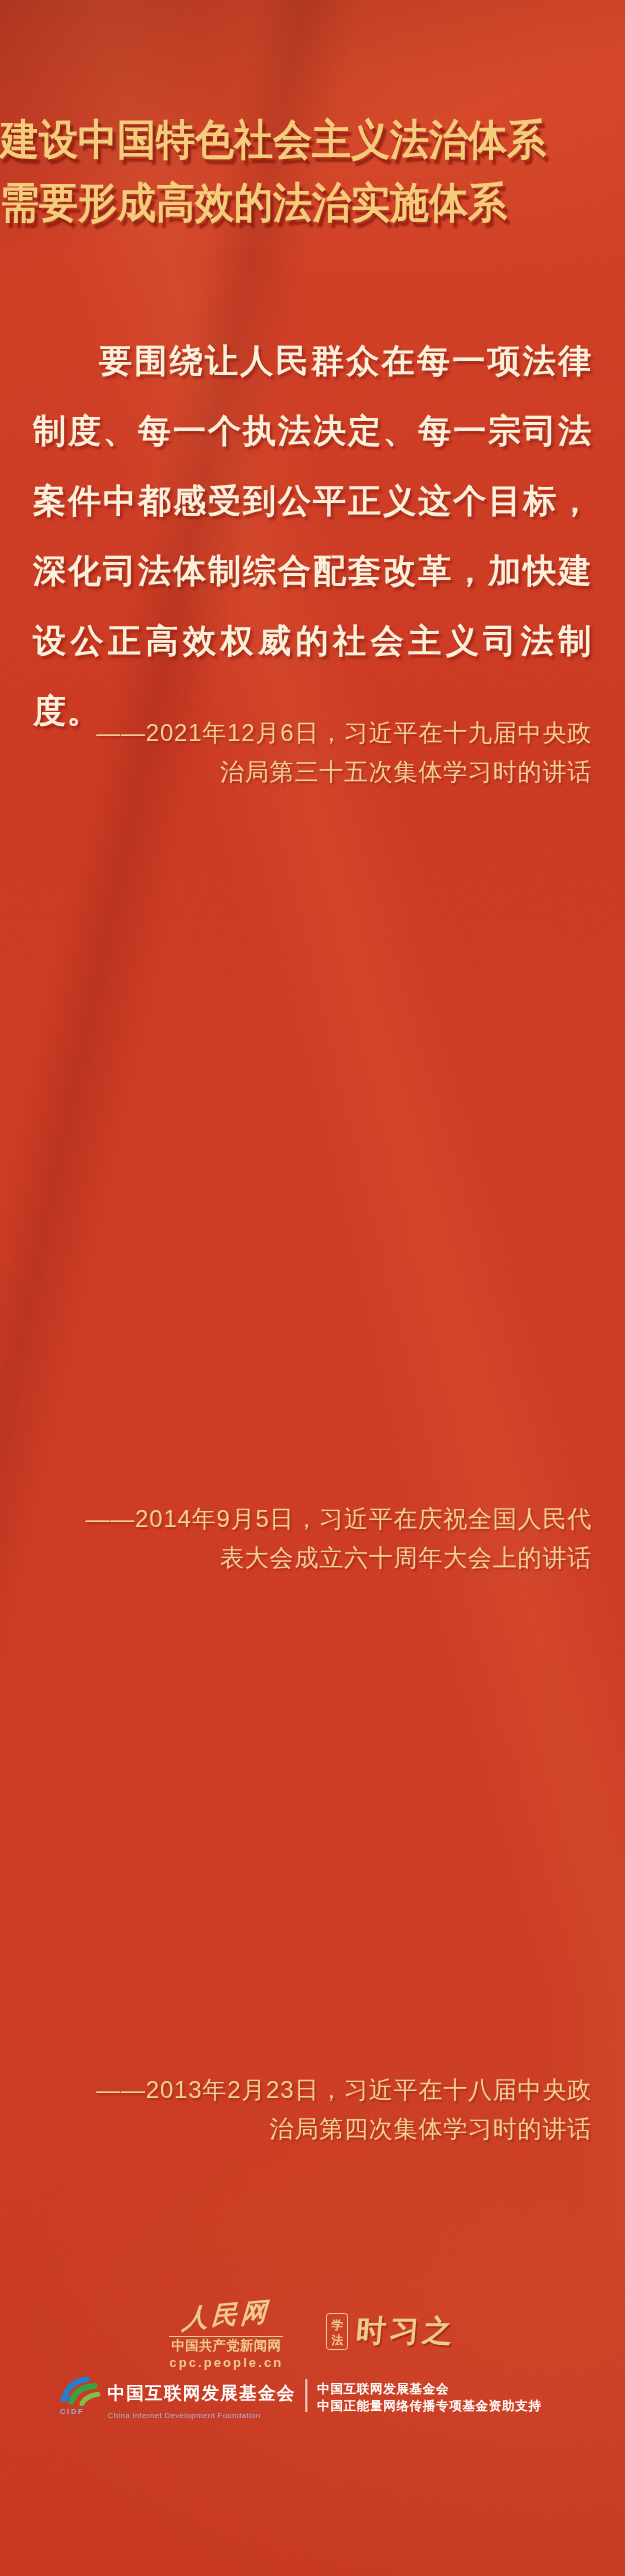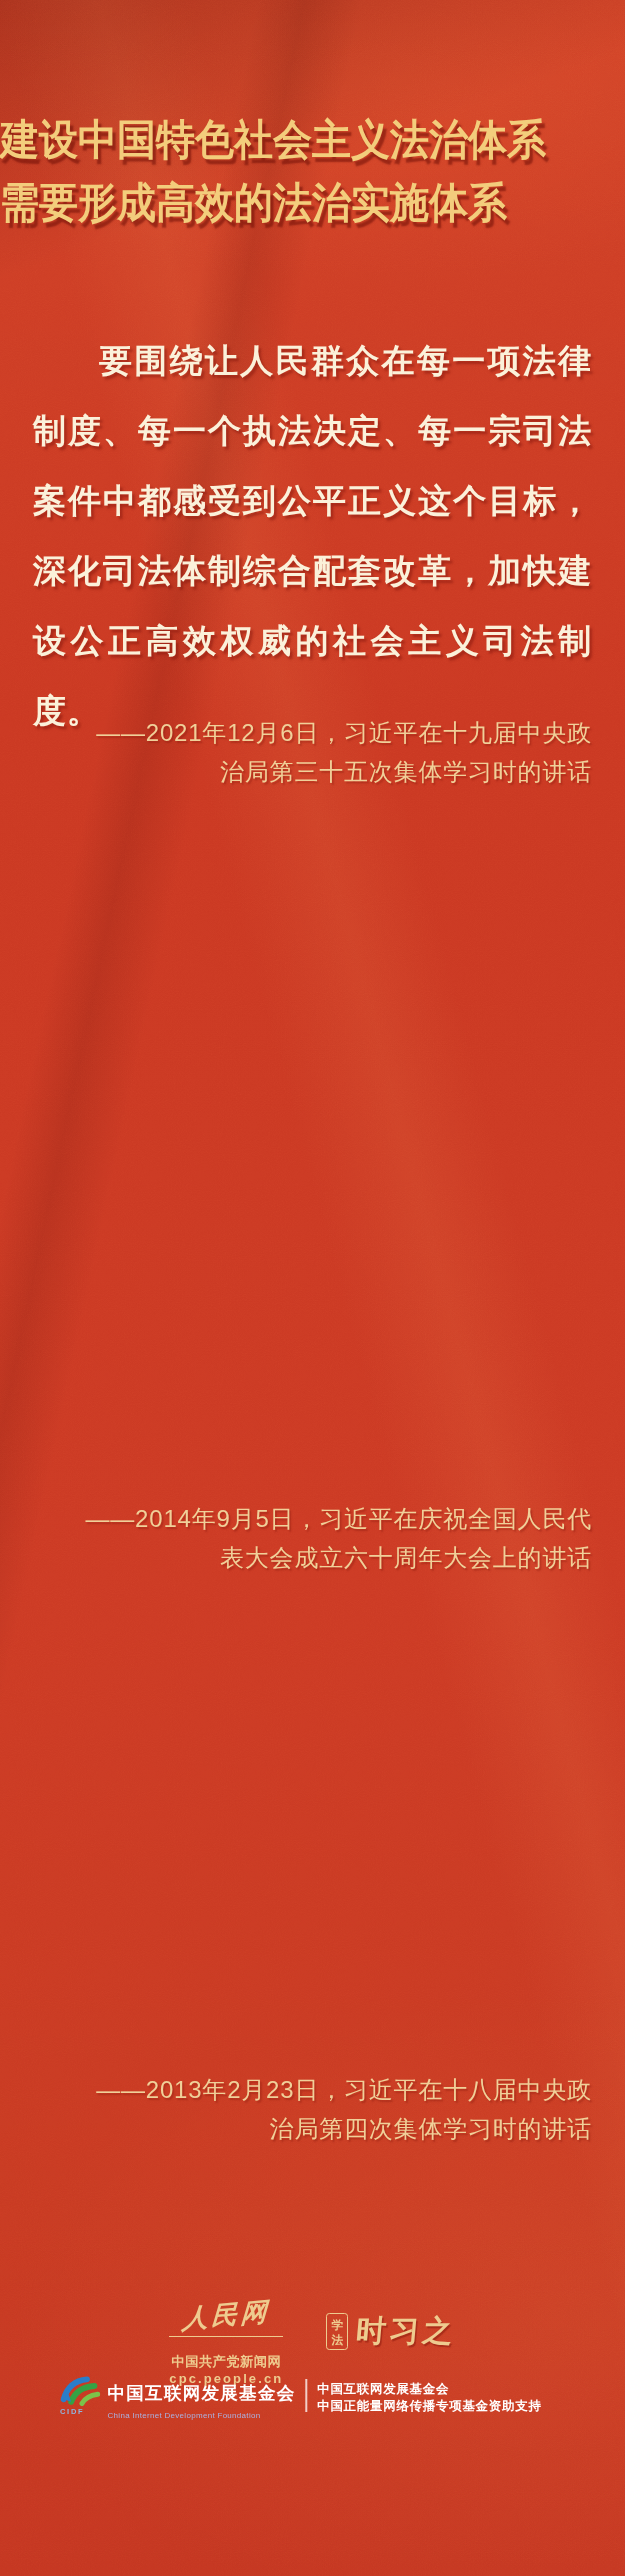--- a/index.html
+++ b/index.html
@@ -54,21 +54,21 @@
     color:#eecb8f;
   }
   .people { text-align:center; }
   .p-script {
     font-size:26px; font-weight:700; font-style:italic;
     letter-spacing:3.3px; transform:rotate(-5deg) skewX(-8deg);
     padding-bottom:1.7px; white-space:nowrap;
   }
   .p-line1 {
     font-size:13.3px; font-weight:700; letter-spacing:0.4px;
-    border-top:1.7px solid #eecb8f; padding-top:16px; margin-top:1.7px; white-space:nowrap;
+    border-top:1.7px solid #eecb8f; padding-top:0; margin-top:1.7px; white-space:nowrap;
   }
   .p-line2 { font-size:13px; font-weight:700; letter-spacing:2.1px; white-space:nowrap; }
 
   .sxz { display:flex; align-items:center; gap:7.5px; margin-top:13.3px; }
   .seal {
     width:22px; height:37px;
     border:1.7px solid #eecb8f; border-radius:3.3px;
     display:flex; flex-direction:column; align-items:center; justify-content:center;
     font-size:11.7px; line-height:15px; font-weight:700; color:#eecb8f;
   }

